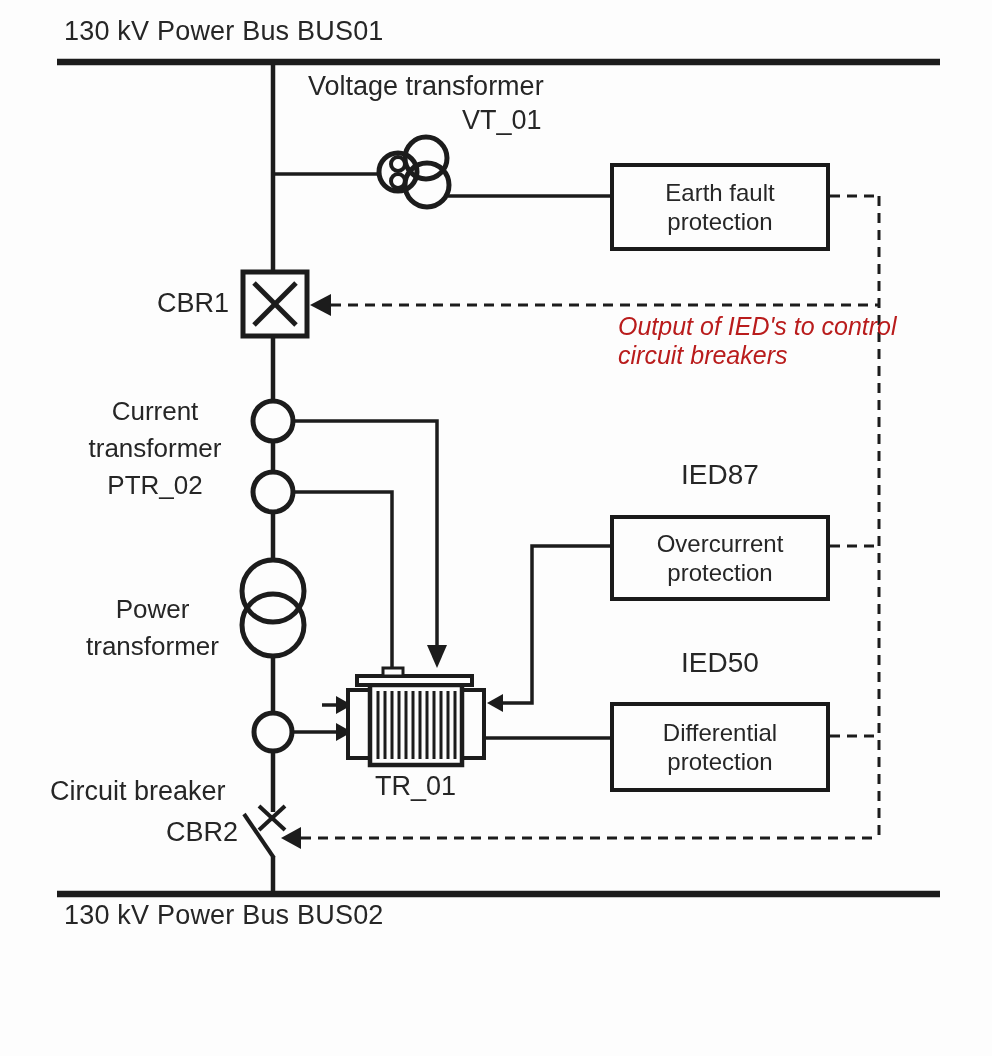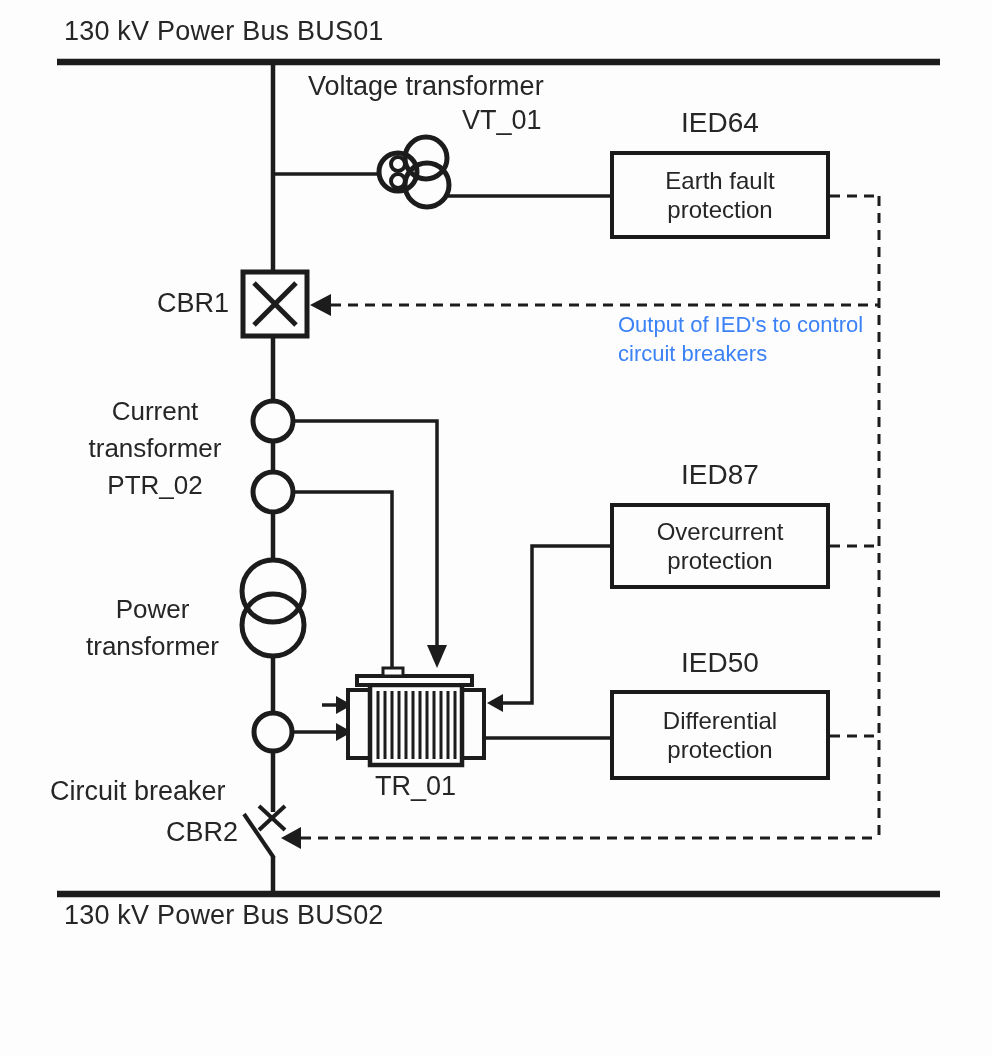--- a/index.html
+++ b/index.html
@@ -13,38 +13,38 @@
   }
   .stage{position:absolute;left:0;top:0;width:872px;height:1056px;}
   svg.wires{position:absolute;left:0;top:0;}
   .lbl{position:absolute;white-space:pre;color:#262626;}
   .lbl-bus{font-size:27px;font-weight:400;letter-spacing:.2px;}
   .lbl-top-bus{left:64px;top:16px;}
   .lbl-bottom-bus{left:64px;top:900px;}
   .lbl-vt{left:308px;top:71px;font-size:27px;}
   .lbl-vtid{left:462px;top:105px;font-size:27px;}
   .lbl-cbr1{left:148px;top:288px;width:90px;text-align:center;font-size:27px;}
-  .lbl-note{left:618px;font-size:22px;color:#3b82f6;}
+  .lbl-note{left:618px;font-size:25px;color:#b91c1c;font-style:italic;}
   .lbl-note1{top:312px;}
   .lbl-note2{top:341px;}
   .lbl-stack{position:absolute;text-align:center;font-size:26px;line-height:37px;}
   .lbl-ct{left:80px;top:393px;width:150px;}
   .lbl-pt{left:80px;top:591px;width:145px;}
   .lbl-cb{left:50px;top:776px;font-size:27px;}
   .lbl-cbr2{left:148px;top:817px;width:90px;text-align:right;font-size:27px;}
   .lbl-tr{left:363px;top:771px;width:105px;text-align:center;font-size:27px;}
   .ied-title{position:absolute;width:220px;text-align:center;font-size:28px;}
   .ied-title-64{left:610px;top:107px;}
   .ied-title-87{left:610px;top:459px;}
   .ied-title-50{left:610px;top:647px;}
   .ied-box{
     position:absolute;width:220px;box-sizing:border-box;
     border:4px solid #1a1a1a;background:#fdfdfd;
     display:flex;flex-direction:column;align-items:center;justify-content:center;
-    font-size:24px;line-height:29px;text-align:center;
+    font-size:24px;line-height:29px;text-align:center;margin-top:12px;
   }
   .ied-box-64{left:610px;top:151px;height:88px;}
   .ied-box-87{left:610px;top:503px;height:86px;}
   .ied-box-50{left:610px;top:690px;height:90px;text-align:right;}
 </style>
 </head>
 <body>
 
 <div class="stage">
 
@@ -152,21 +152,20 @@
         <path d="M244 814 L274 858" stroke-width="4"></path>
       </g>
     </g>
   </svg>
 
   <div class="lbl lbl-bus lbl-top-bus">130 kV Power Bus BUS01</div>
 
   <div class="lbl lbl-vt">Voltage transformer</div>
   <div class="lbl lbl-vtid">VT_01</div>
 
-  <div class="ied-title ied-title-64">IED64</div>
   <div class="ied-box ied-box-64">
     <span>Earth fault</span>
     <span>protection</span>
   </div>
 
   <div class="lbl lbl-cbr1">CBR1</div>
 
   <div class="lbl lbl-note lbl-note1">Output of IED's to control</div>
   <div class="lbl lbl-note lbl-note2">circuit breakers</div>
 

